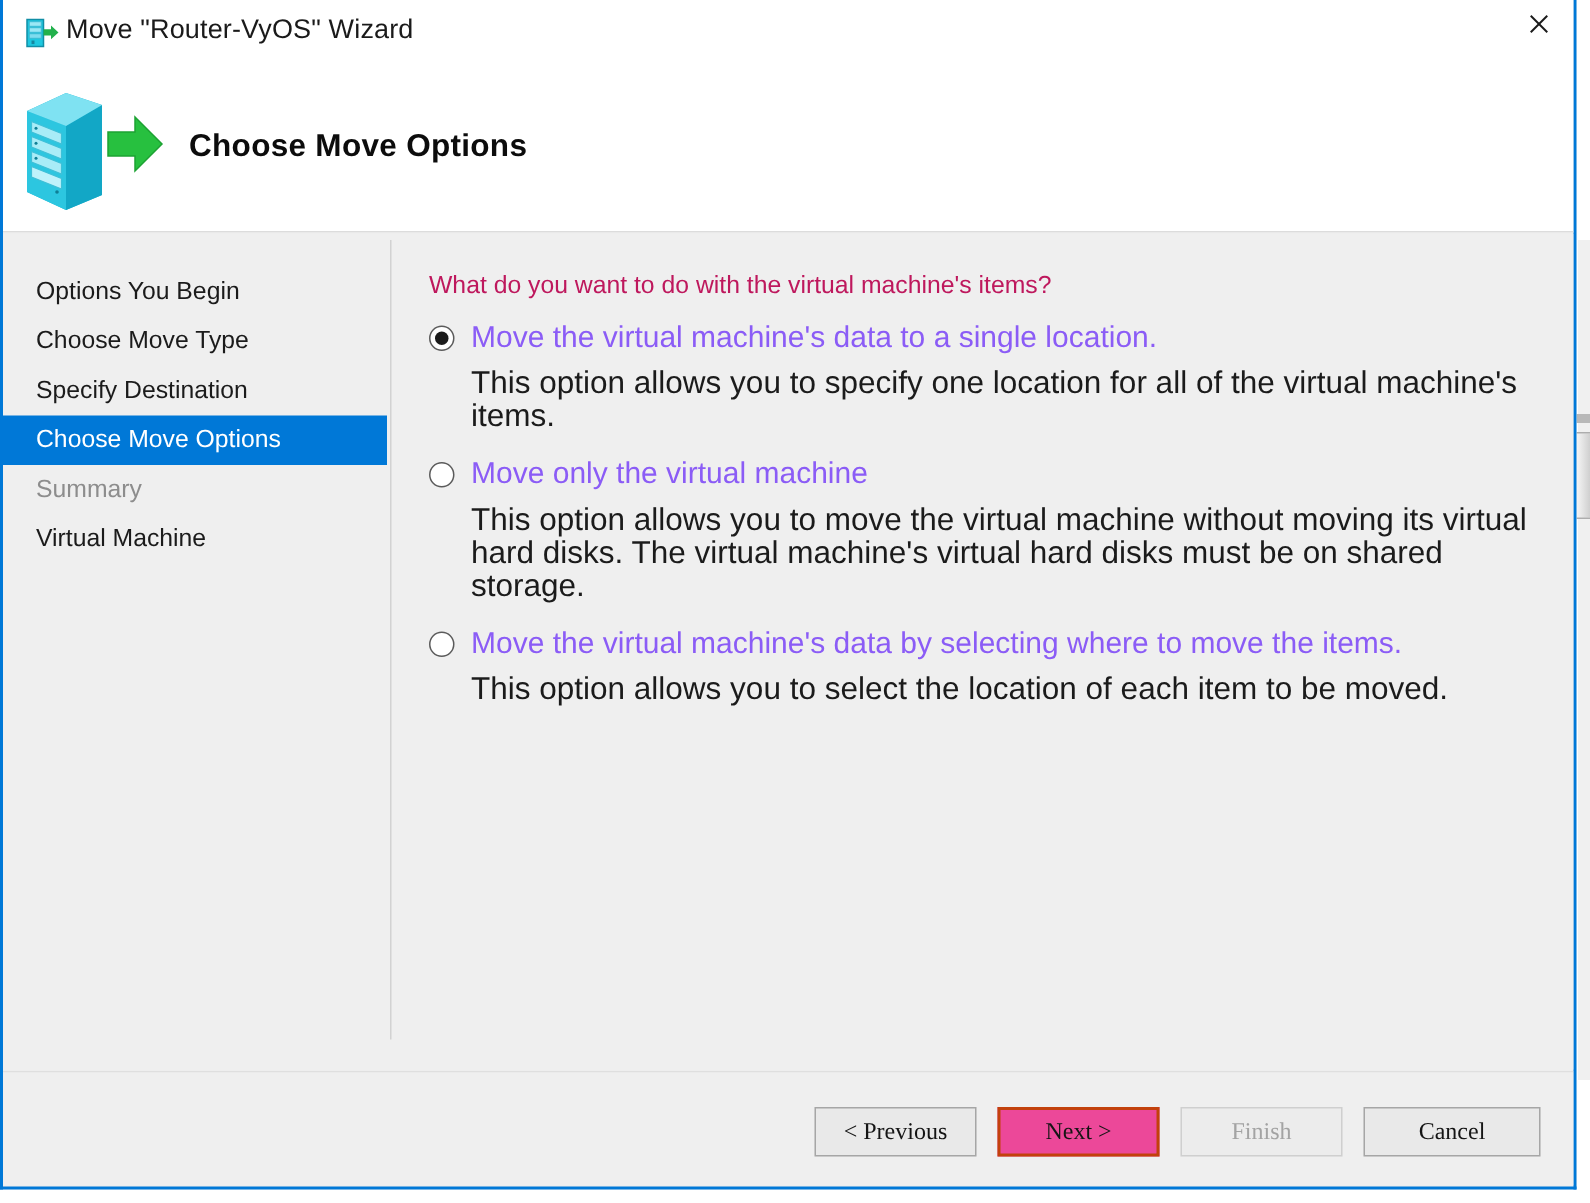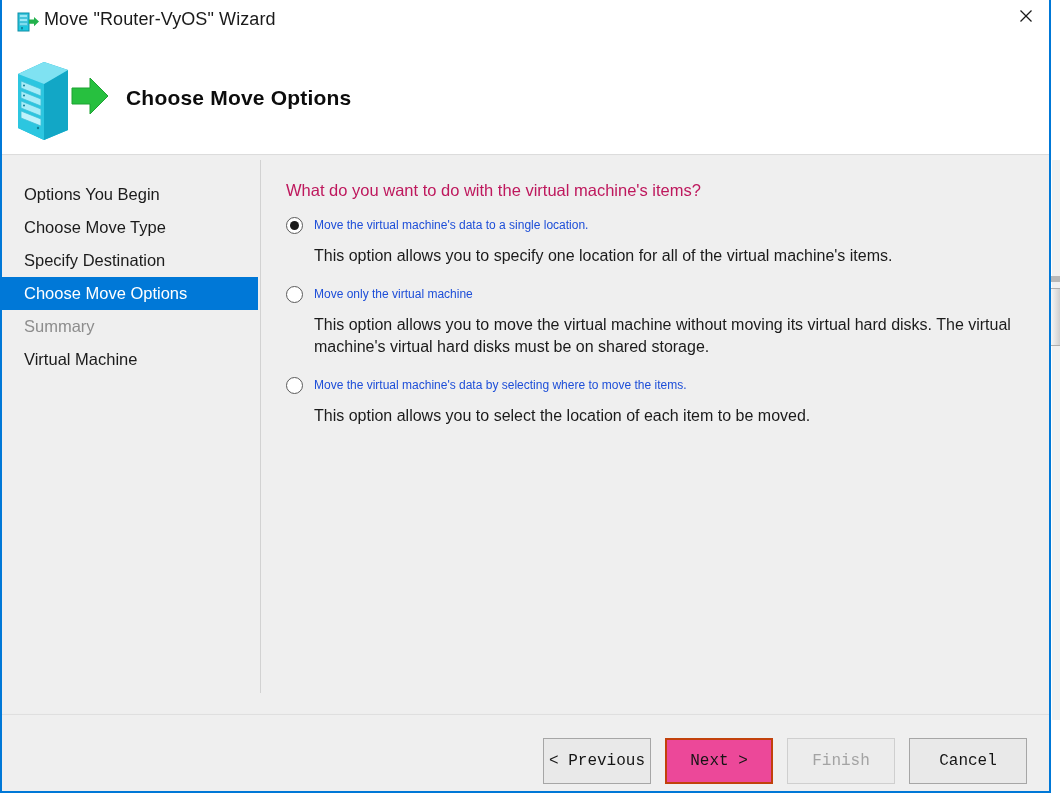--- a/index.html
+++ b/index.html
@@ -215,28 +215,28 @@
     left: 50%;
     top: 50%;
     width: 9px;
     height: 9px;
     margin-left: -4.5px;
     margin-top: -4.5px;
     border-radius: 50%;
     background: #1c1c1c;
   }
   .radio-label {
-    font-size: 12px;
-    color: #1d4ed8;
+    font-size: 20px;
+    color: #8b5cf6;
     line-height: 22px;
   }
   .radio-desc {
     margin-left: 28px;
     margin-top: 7px;
-    font-size: 16px;
+    font-size: 21px;
     color: #1b1b1b;
     line-height: 22px;
     max-width: 718px;
   }
   .radio-block { margin-bottom: 16px; }
 
   
   #footer-separator {
     position: absolute;
     left: 0;
@@ -255,24 +255,24 @@
   }
   #footer-buttons {
     position: absolute;
     right: 22px;
     top: 23px;
     display: flex;
     gap: 14px;
   }
   .wizard-button {
     width: 108px;
-    height: 46px;
+    height: 33px;
     background: #e9e9e9;
     border: 1px solid #a6a6a6;
-    font-family: Liberation Mono, monospace;
+    font-family: Liberation Serif, serif;
     font-size: 16px;
     color: #151515;
     display: flex;
     align-items: center;
     justify-content: center;
     cursor: default;
     box-sizing: border-box;
     padding: 0;
   }
   .wizard-button.default-focus {

